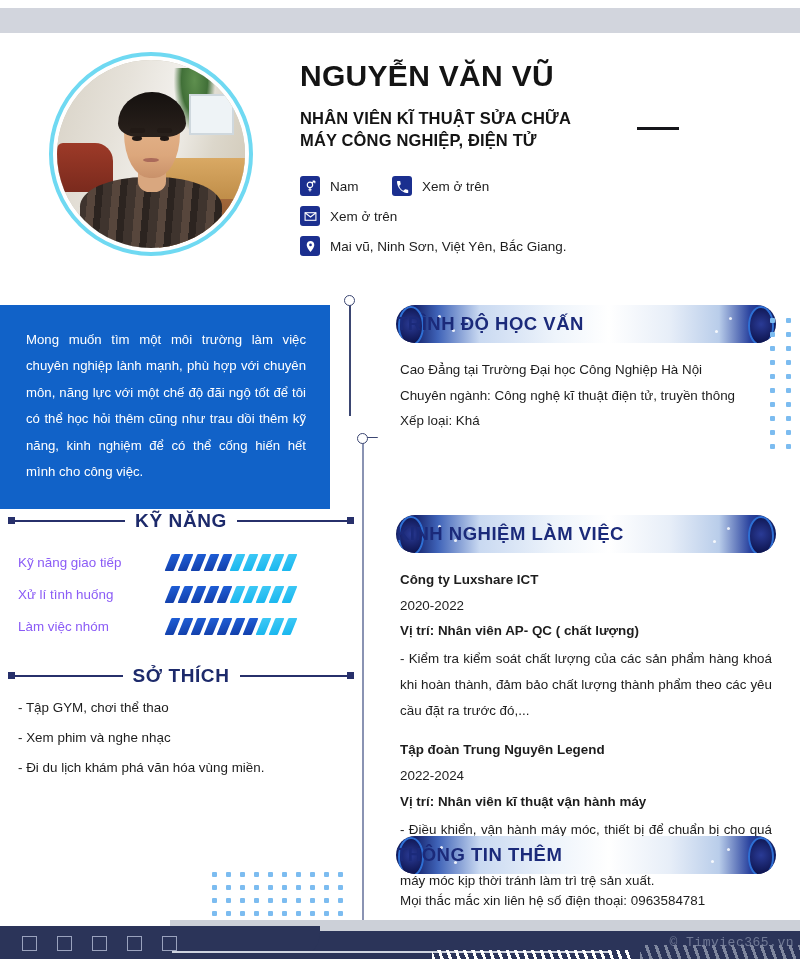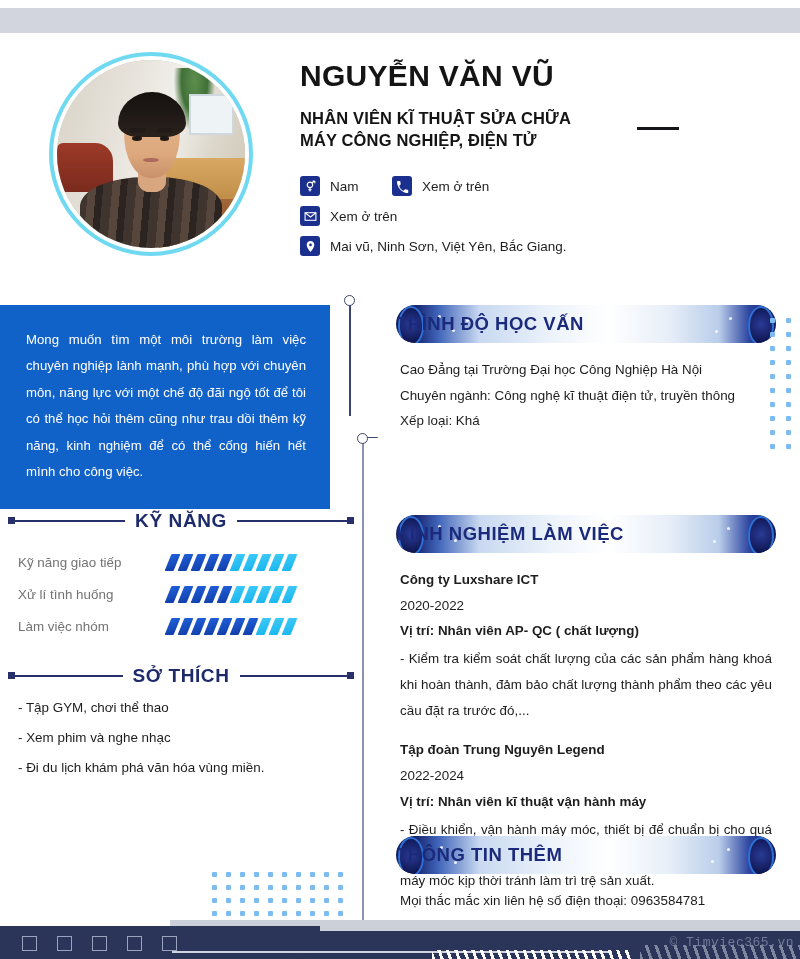--- a/index.html
+++ b/index.html
@@ -123,21 +123,21 @@
   }
   .sh-line.l::before { left: 0; }
   .sh-line.r::after { right: 0; }
   .sh-title {
     font-size: 19px; font-weight: bold; color: #1d2a6b; letter-spacing: 0.6px;
     white-space: nowrap;
   }
 
   .skills { position: absolute; left: 18px; top: 546px; width: 340px; }
   .skill-row { display: flex; align-items: center; height: 32px; }
-  .skill-name { width: 150px; font-size: 13.4px; color: #737373; }
+  .skill-name { width: 150px; font-size: 13.4px; color: #8b5cf6; }
   .skill-bar { display: flex; gap: 4px; }
   .slash {
     width: 9px; height: 17px;
     transform: skewX(-22deg);
     border-radius: 1px;
   }
   .slash.on  { background: linear-gradient(160deg,#1f5fd8,#123ea8); }
   .slash.off { background: linear-gradient(160deg,#3fc9f6,#18b6ee); }
 
   .hobbies { position: absolute; left: 18px; top: 700px; width: 340px; }

